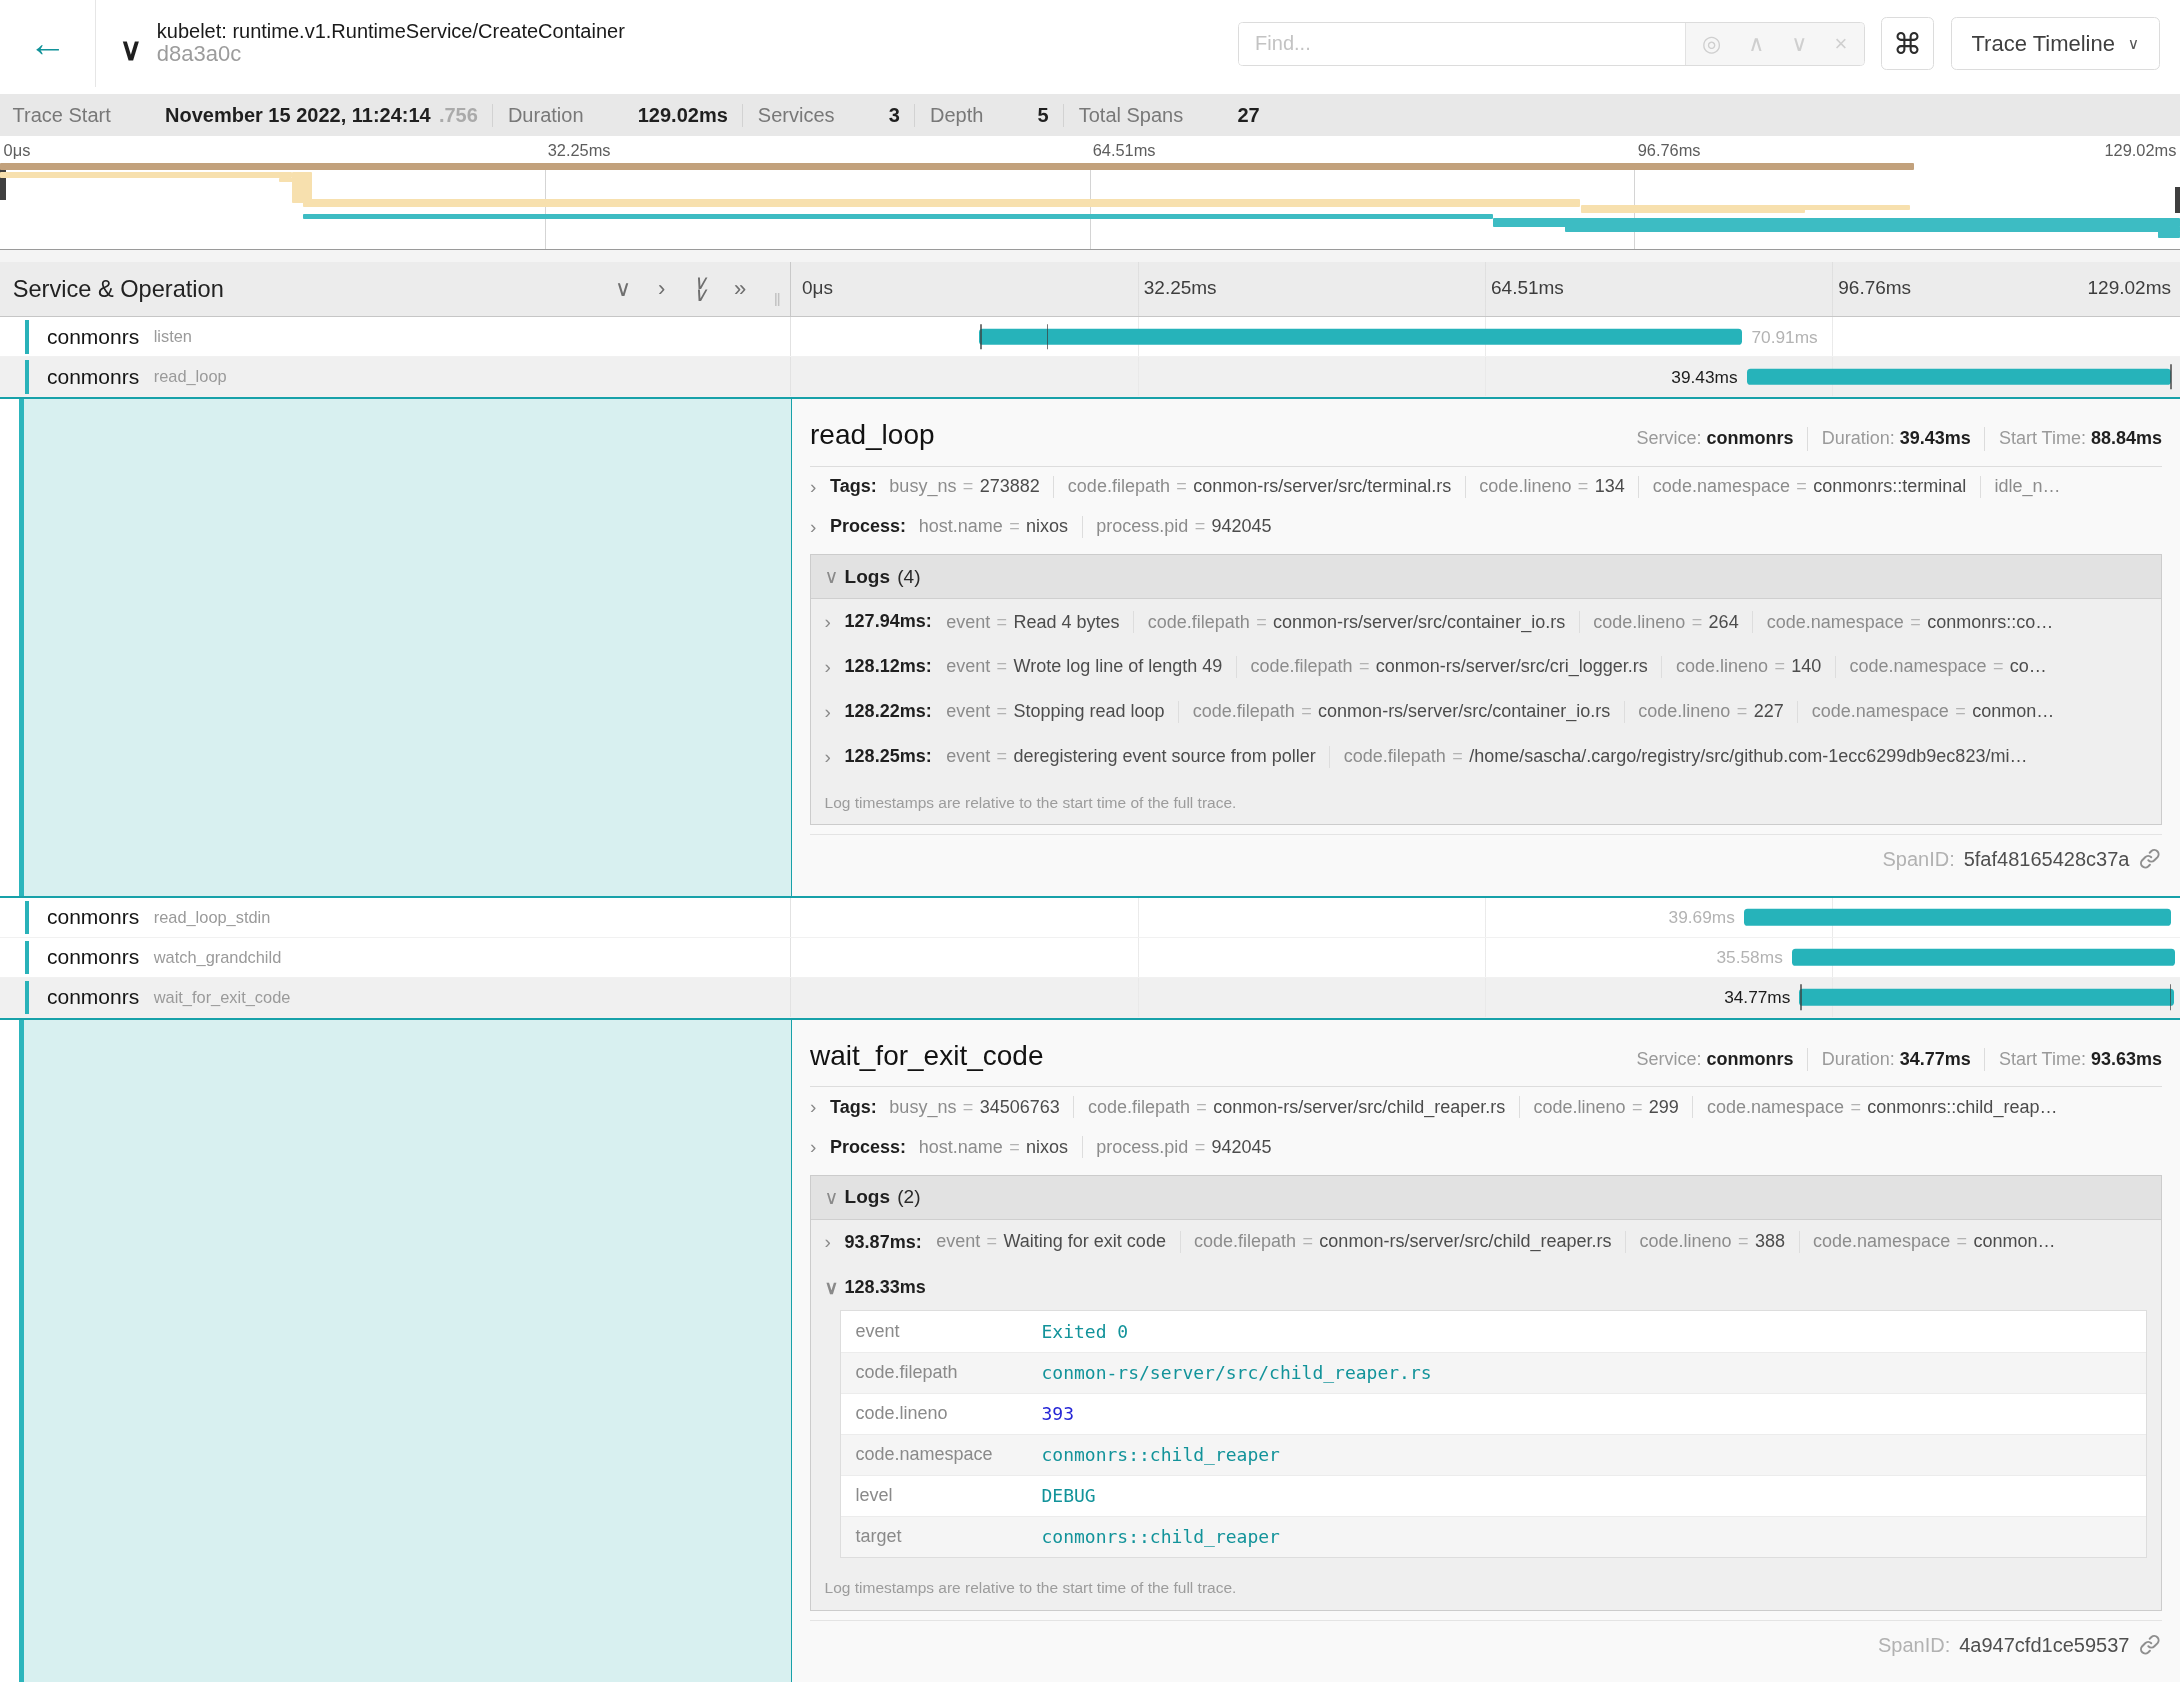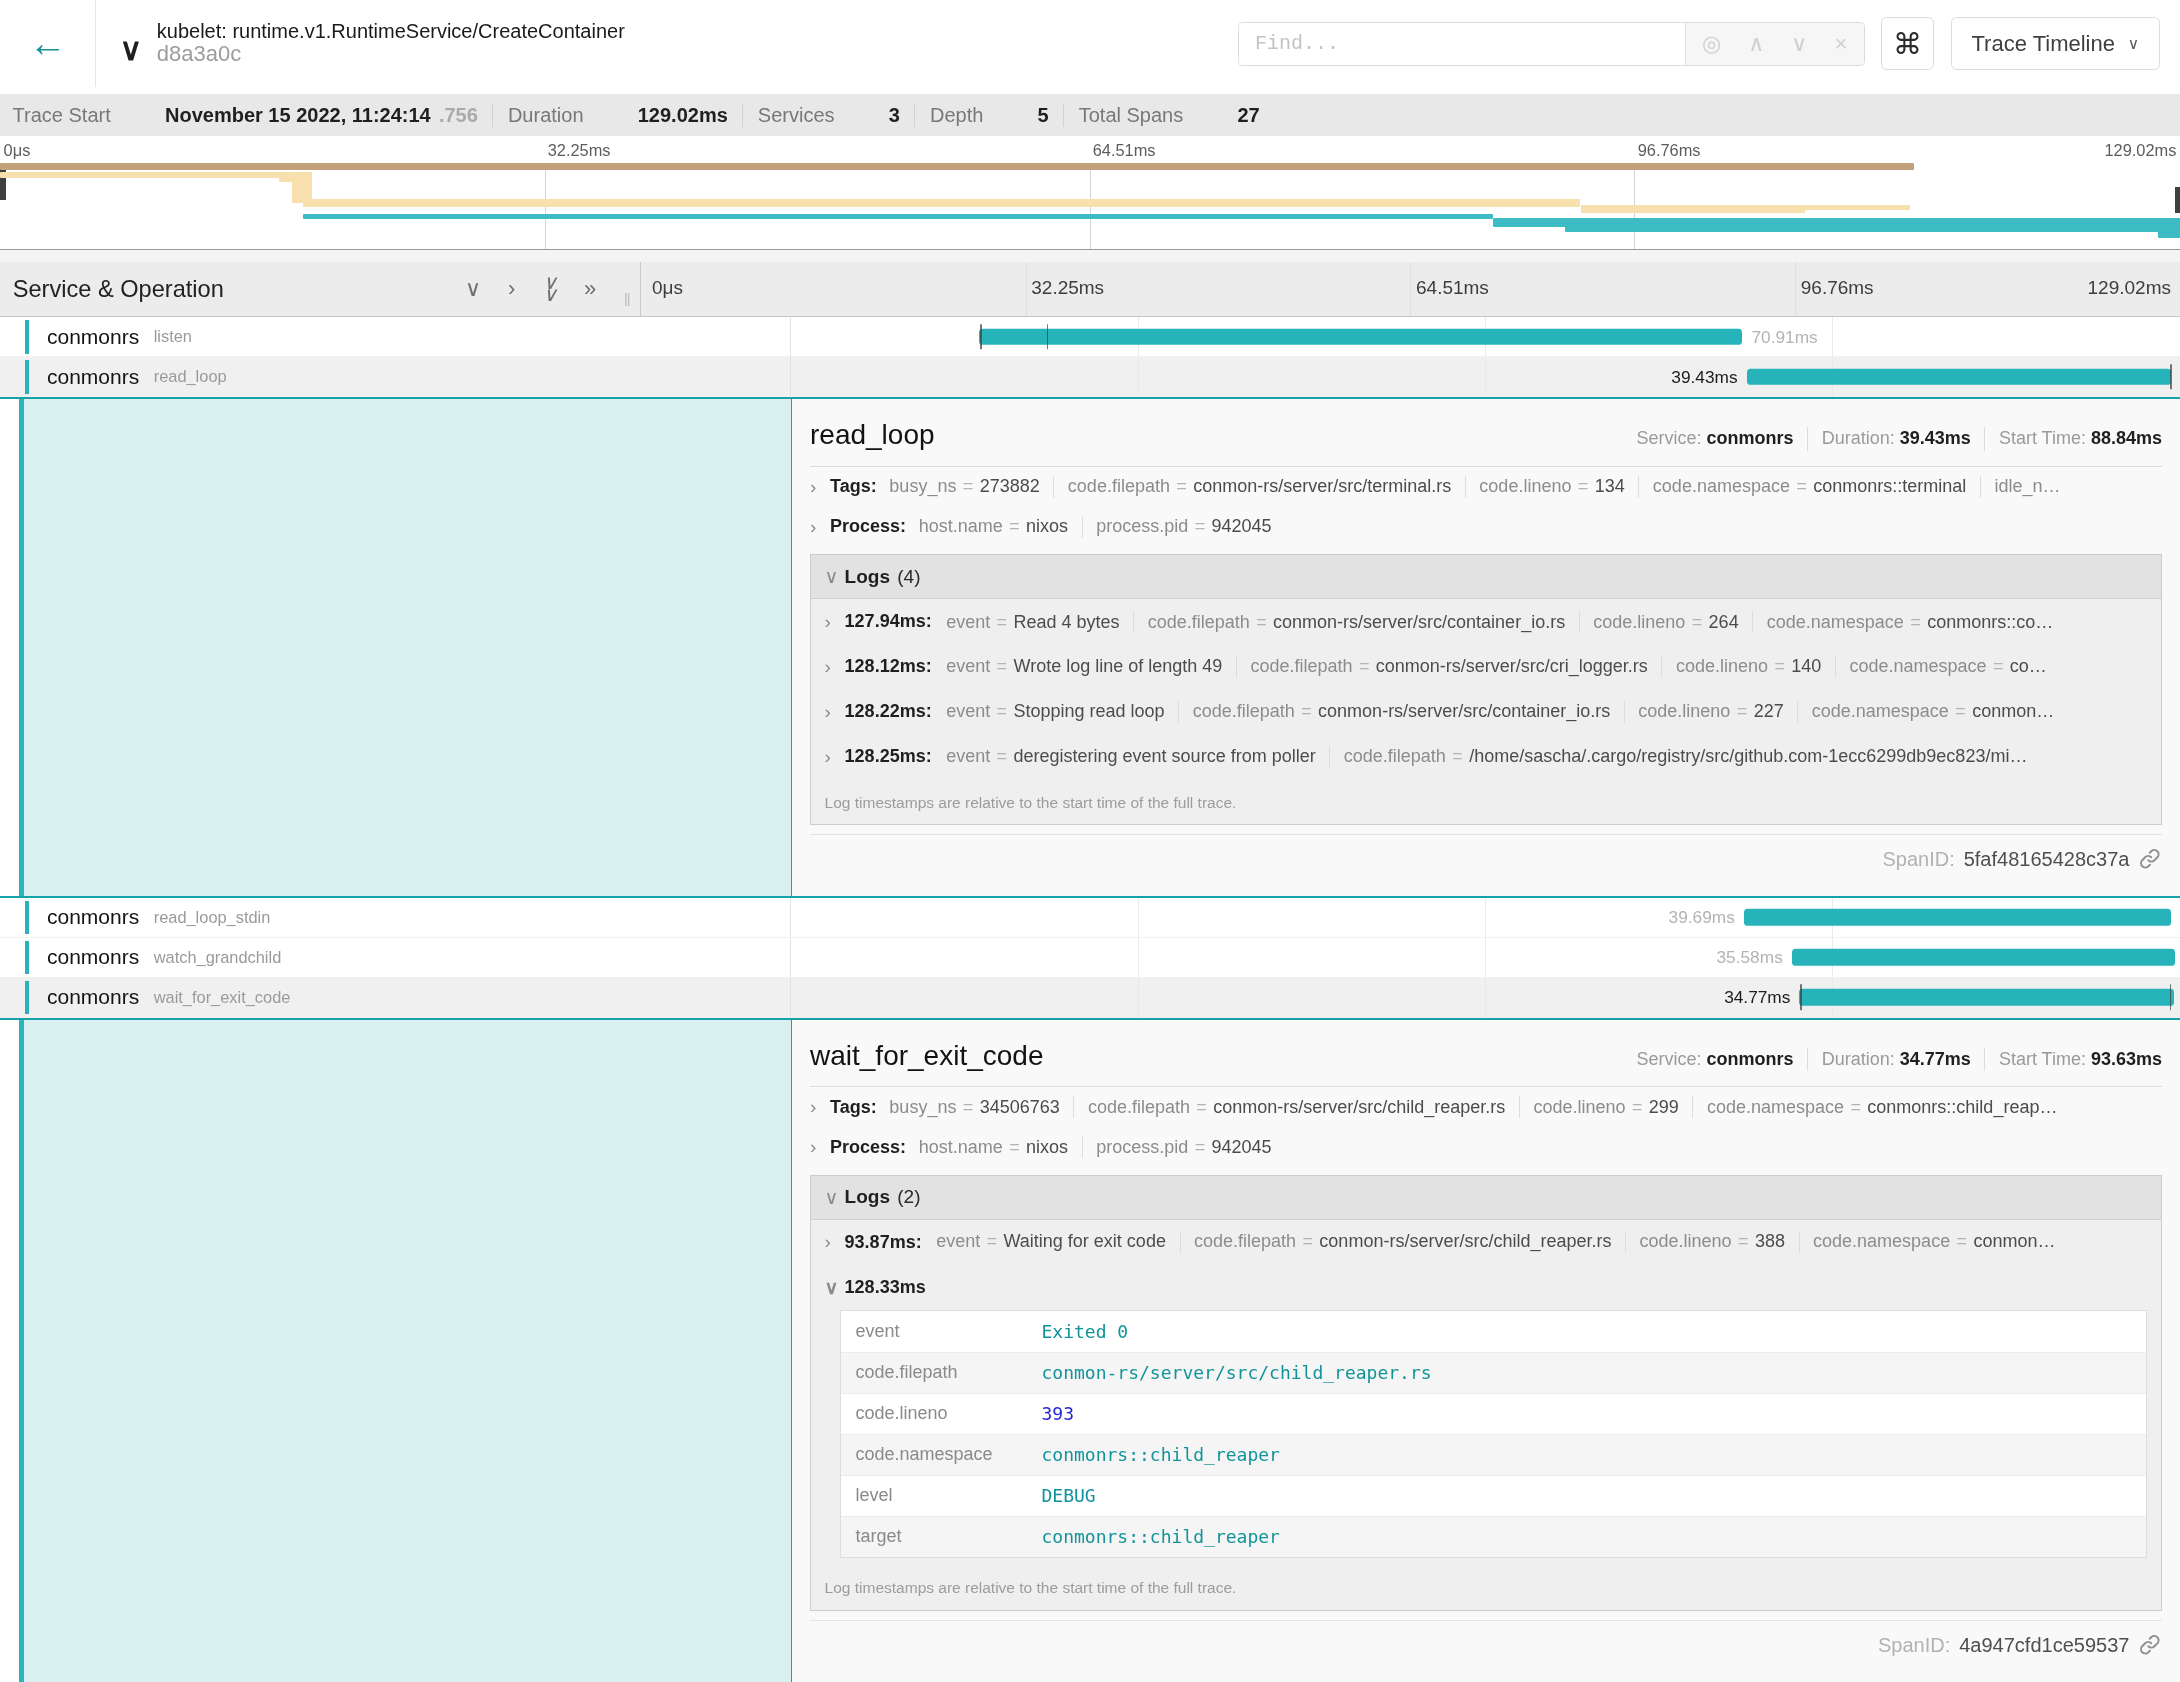--- a/index.html
+++ b/index.html
@@ -9,21 +9,21 @@
 
   
   .top { height:87px; display:flex; align-items:center; background:#fff; }
   .back-btn { width:96px; height:87px; border-right:0.9px solid #e6e6e6; display:flex; align-items:center; justify-content:center; font-size:38px; color:#12939a; cursor:pointer; }
   .title-chev { font-size:31px; font-weight:700; color:#1f1f1f; margin:12.7px 14.5px 0 23.6px; }
   .titles { line-height:1.12; }
   .page-title { font-size:20px; color:#1a1a1a; font-weight:400;text-align:center; }
   .trace-id { font-size:22px; color:#9c9c9c; }
   .top-right { margin-left:auto; display:flex; align-items:center; gap:16.4px; padding-right:20px; }
   .find-group { display:flex; height:44px; border:0.9px solid #dcdcdc; border-radius:4.5px; overflow:hidden; width:627px; background:#fff; }
-  .find-input { flex:1; border:none; outline:none; padding:0 16.4px; font-size:20px; color:#0f766e; font-family:Liberation Mono, monospace; }
+  .find-input { flex:1; border:none; outline:none; padding:0 16.4px; font-size:20px; color:#0f766e; font-family:Liberation Sans, sans-serif; }
   .find-input::placeholder { color:#c3c3c3; }
   .find-suffix { display:flex; align-items:center; background:#f6f6f6; border-left:0.9px solid #e2e2e2; padding:0 16.4px; gap:27px; color:#cfcfcf; font-size:22px; }
   .find-suffix span { cursor:pointer; }
   .sq-btn { width:53px; height:53px; border:0.9px solid #dcdcdc; border-radius:5.5px; display:flex; align-items:center; justify-content:center; font-size:29px; color:#2c2c2c; background:#fff; cursor:pointer; }
   .view-btn { height:53px; border:0.9px solid #dcdcdc; border-radius:5.5px; padding:0 20px; font-size:22px; color:#3f3f3f; display:flex; gap:12.7px; align-items:center; background:#fff; cursor:pointer; }
   .view-btn .vchev { font-size:15.5px; color:#555; }
 
   
   .summary { height:42px; background:#e8e8e8; display:flex; align-items:center; padding:0 9px; font-size:20px; color:#787878; margin-top:7.3px; }
   .sum-item { display:flex; align-items:baseline; gap:8.2px; padding:0 3.6px; white-space:nowrap; }
@@ -38,21 +38,21 @@
   .mm-graph { height:87px; position:relative; border-bottom:0.9px solid #9a9a9a;
     background-image:linear-gradient(#cfcfcf,#cfcfcf),linear-gradient(#cfcfcf,#cfcfcf),linear-gradient(#cfcfcf,#cfcfcf);
     background-repeat:no-repeat; background-size:0.9px 100%; background-position:25% 0,50% 0,75% 0; }
   .mm-seg { position:absolute; border-radius:0.9px; }
   .mm-handle { position:absolute; width:5.5px; background:#3f3f3f; }
 
   .gap-strip { height:11.8px; background:#f4f4f4; }
 
   
   .cols { display:flex; height:55px; background:#ececec; border-bottom:0.9px solid #c6c6c6; }
-  .cols-left { width:641px; flex:none; display:flex; align-items:center; padding:0 12.7px; border-right:0.9px solid #c9c9c9; position:relative; }
+  .cols-left { width:791px; flex:none; display:flex; align-items:center; padding:0 12.7px; border-right:0.9px solid #c9c9c9; position:relative; }
   .cols-title { font-size:23.6px; color:#222; font-weight:500; }
   .cols-icons { margin-left:auto; display:flex; gap:27px; color:#6f6f6f; font-size:22px; align-items:center; padding-right:31px; }
   .cols-icons span { cursor:pointer; }
   .dblv { display:inline-flex; flex-direction:column; line-height:11.8px; font-size:20px; }
   .resize-handle { position:absolute; right:7.3px; bottom:5.5px; color:#c2c2c2; font-size:18px; letter-spacing:1.8px; cursor:col-resize; }
   .cols-right { flex:1; position:relative; font-size:19px; color:#3d3d3d;
     background-image:linear-gradient(#dedede,#dedede),linear-gradient(#dedede,#dedede),linear-gradient(#dedede,#dedede);
     background-repeat:no-repeat; background-size:0.9px 100%; background-position:25% 0,50% 0,75% 0; }
   .cols-right span { position:absolute; top:14.5px; }
 

